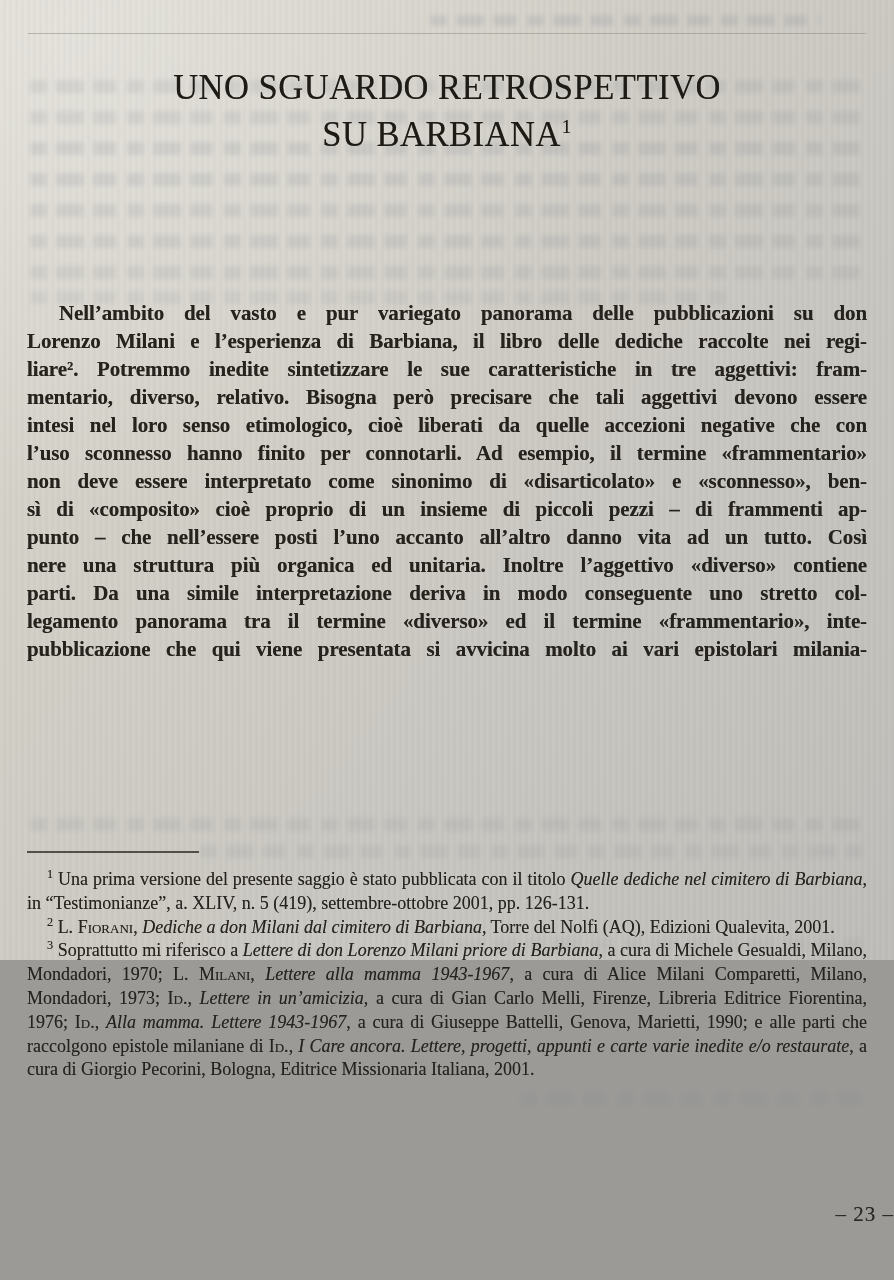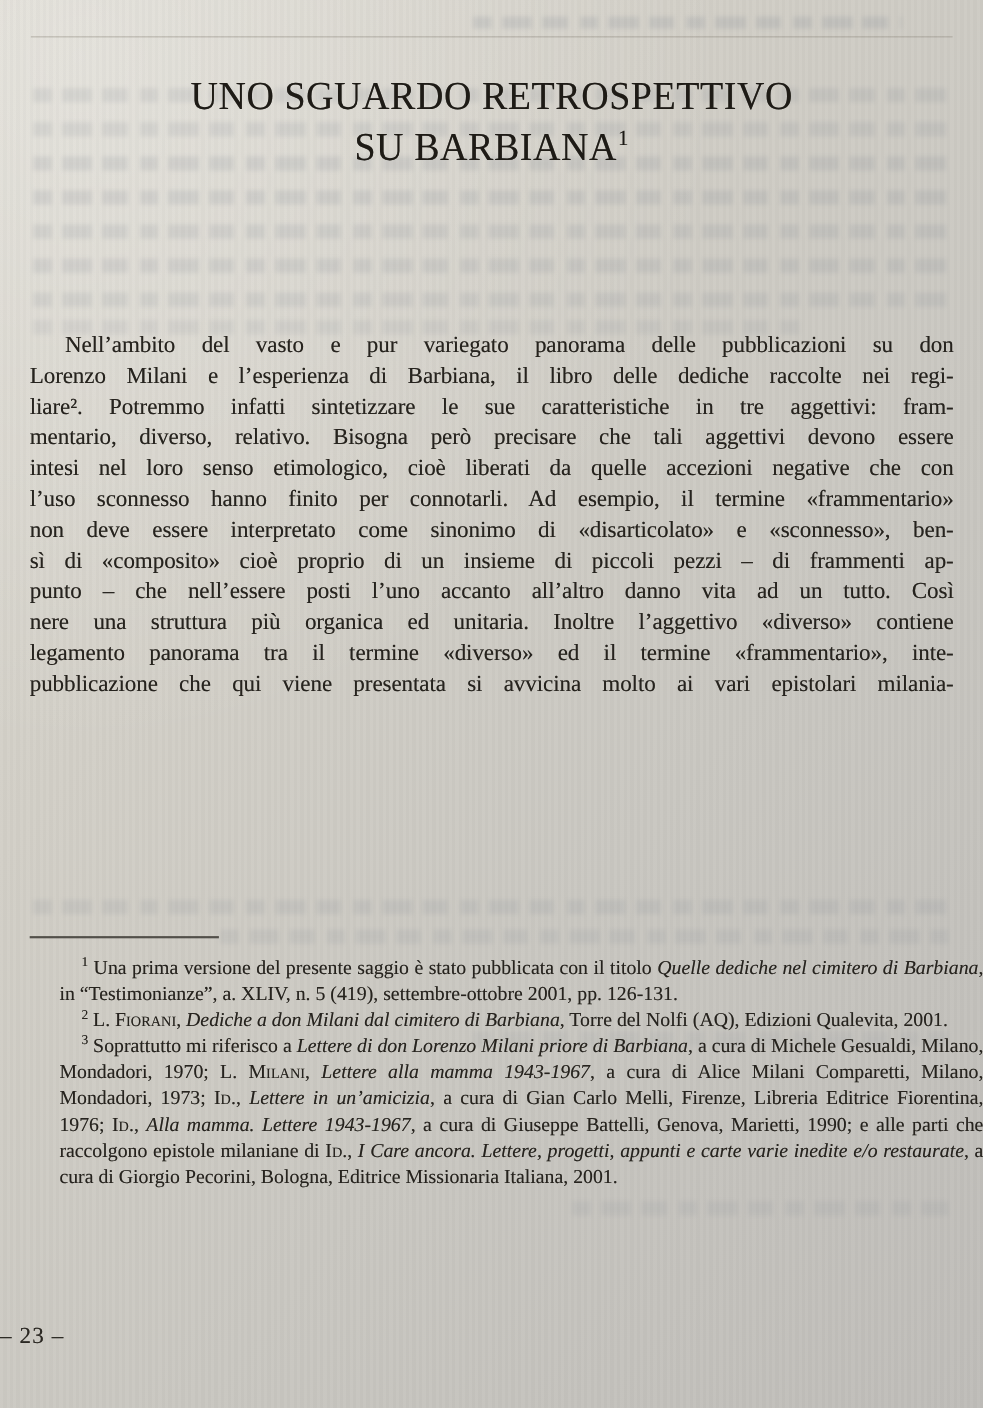--- a/index.html
+++ b/index.html
@@ -8,21 +8,21 @@
     --ink:#26231e;
     --bleed:#79818e;
   }
   html,body{margin:0;padding:0;}
   body{
     width:894px;height:1280px;overflow:hidden;
     font-family:"Liberation Serif","DejaVu Serif",serif;
     background:#9b9a97;
   }
   .page{
-    position:relative;width:894px;height:1280px;
+    position:relative;width:894px;height:960px;
     background:
       radial-gradient(120% 90% at 8% 4%, rgba(255,255,255,.28), rgba(255,255,255,0) 55%),
       linear-gradient(128deg, var(--paper-a) 0%, #d2cfc7 32%, #c9c7c1 62%, var(--paper-b) 100%);
     color:var(--ink);
   }
   .page::after{ 
     content:"";position:absolute;inset:0;pointer-events:none;
     background:repeating-linear-gradient(90deg, rgba(255,255,255,.018) 0 3px, rgba(0,0,0,.016) 3px 6px);
   }
 
@@ -45,44 +45,44 @@
     text-align:center;z-index:2;
   }
   .title-line{
     font-size:36px;line-height:39px;letter-spacing:.5px;
     color:#1e1b16;text-shadow:0 0 .6px rgba(30,27,22,.55);
     transform:scaleX(.96);transform-origin:center;
   }
   .title-sup{font-size:55%;vertical-align:super;margin-left:1px;}
 
   
-  .body-block{position:absolute;top:299px;left:27px;width:840px;z-index:2;}
+  .body-block{position:absolute;top:299px;left:27px;width:840px;z-index:2;font-weight:bold;}
   .bodyline{
     font-size:21px;line-height:28px;
     text-align:justify;text-align-last:justify;
     letter-spacing:-.1px;
     color:var(--ink);text-shadow:0 0 .5px rgba(38,35,30,.5);
     white-space:nowrap;
   }
   .bodyline.indent{padding-left:32px;}
 
   
   .fn-rule{position:absolute;top:851px;left:27px;width:172px;height:1.6px;background:#3c3a34;opacity:.85;z-index:2;}
-  .fn-block{position:absolute;top:868px;left:27px;width:840px;z-index:2;margin-left:27px;}
+  .fn-block{position:absolute;top:868px;left:27px;width:840px;z-index:2;}
   .footnote{
     margin:0;font-size:18px;line-height:23.8px;
     text-align:justify;text-indent:20px;
     color:var(--ink);text-shadow:0 0 .4px rgba(38,35,30,.45);
   }
   .footnote sup{font-size:68%;line-height:0;}
   .footnote .it{font-style:italic;}
   .footnote .sc{font-variant:small-caps;}
 
   
-  .pagenum-wrap{position:absolute;top:1202px;left:0;width:894px;text-align:left;z-index:2;}
+  .pagenum-wrap{position:absolute;top:1202px;left:0;width:894px;text-align:right;z-index:2;}
   .pagenum{font-size:21px;letter-spacing:1px;color:#2b2823;text-shadow:0 0 .4px rgba(38,35,30,.5);}
 </style>
 </head>
 <body>
 
 <div class="page">
 
   <div class="bleed-rule" style="top:33px;left:28px;width:838px;"></div>
   <div class="bleed" style="top:15px;left:430px;width:390px;height:11px;opacity:.17;"></div>
   <div class="bleed" style="top:80px;left:30px;width:832px;"></div>
@@ -99,28 +99,29 @@
   <div class="bleed" style="top:1092px;left:520px;width:342px;opacity:.10;"></div>
 
   <header class="title-block">
     <div class="title-line">UNO SGUARDO RETROSPETTIVO</div>
     <div class="title-line"><span>SU BARBIANA</span><sup class="title-sup">1</sup></div>
   </header>
 
   <main class="body-block">
       <div class="bodyline indent">Nell’ambito del vasto e pur variegato panorama delle pubblicazioni su don</div>
       <div class="bodyline">Lorenzo Milani e l’esperienza di Barbiana, il libro delle dediche raccolte nei regi-</div>
-      <div class="bodyline">liare². Potremmo infatti sintetizzare le sue caratteristiche in tre aggettivi: fram-</div>
+      <div class="bodyline">liare². Potremmo inedite sintetizzare le sue caratteristiche in tre aggettivi: fram-</div>
       <div class="bodyline">mentario, diverso, relativo. Bisogna però precisare che tali aggettivi devono essere</div>
       <div class="bodyline">intesi nel loro senso etimologico, cioè liberati da quelle accezioni negative che con</div>
       <div class="bodyline">l’uso sconnesso hanno finito per connotarli. Ad esempio, il termine «frammentario»</div>
       <div class="bodyline">non deve essere interpretato come sinonimo di «disarticolato» e «sconnesso», ben-</div>
       <div class="bodyline">sì di «composito» cioè proprio di un insieme di piccoli pezzi – di frammenti ap-</div>
       <div class="bodyline">punto – che nell’essere posti l’uno accanto all’altro danno vita ad un tutto. Così</div>
       <div class="bodyline">nere una struttura più organica ed unitaria. Inoltre l’aggettivo «diverso» contiene</div>
+      <div class="bodyline">parti. Da una simile interpretazione deriva in modo conseguente uno stretto col-</div>
       <div class="bodyline">legamento panorama tra il termine «diverso» ed il termine «frammentario», inte-</div>
       <div class="bodyline">pubblicazione che qui viene presentata si avvicina molto ai vari epistolari milania-</div>
     </main>
 
   <div class="fn-rule"></div>
 
   <section class="fn-block">
       <p class="footnote"><sup>1</sup><span> Una prima versione del presente saggio è stato pubblicata con il titolo </span><span class="it">Quelle dediche nel cimitero di Barbiana</span><span>, in “Testimonianze”, a. XLIV, n. 5 (419), settembre-ottobre 2001, pp. 126-131.</span></p>
       <p class="footnote"><sup>2</sup><span> L. </span><span class="sc">Fiorani</span><span>, </span><span class="it">Dediche a don Milani dal cimitero di Barbiana</span><span>, Torre del Nolfi (AQ), Edizioni Qualevita, 2001.</span></p>
       <p class="footnote"><sup>3</sup><span> Soprattutto mi riferisco a </span><span class="it">Lettere di don Lorenzo Milani priore di Barbiana</span><span>, a cura di Michele Gesualdi, Milano, Mondadori, 1970; L. </span><span class="sc">Milani</span><span>, </span><span class="it">Lettere alla mamma 1943-1967</span><span>, a cura di Alice Milani Comparetti, Milano, Mondadori, 1973; </span><span class="sc">Id.</span><span>, </span><span class="it">Lettere in un’amicizia</span><span>, a cura di Gian Carlo Melli, Firenze, Libreria Editrice Fiorentina, 1976; </span><span class="sc">Id.</span><span>, </span><span class="it">Alla mamma. Lettere 1943-1967</span><span>, a cura di Giuseppe Battelli, Genova, Marietti, 1990; e alle parti che raccolgono epistole milaniane di </span><span class="sc">Id.</span><span>, </span><span class="it">I Care ancora. Lettere, progetti, appunti e carte varie inedite e/o restaurate</span><span>, a cura di Giorgio Pecorini, Bologna, Editrice Missionaria Italiana, 2001.</span></p>

